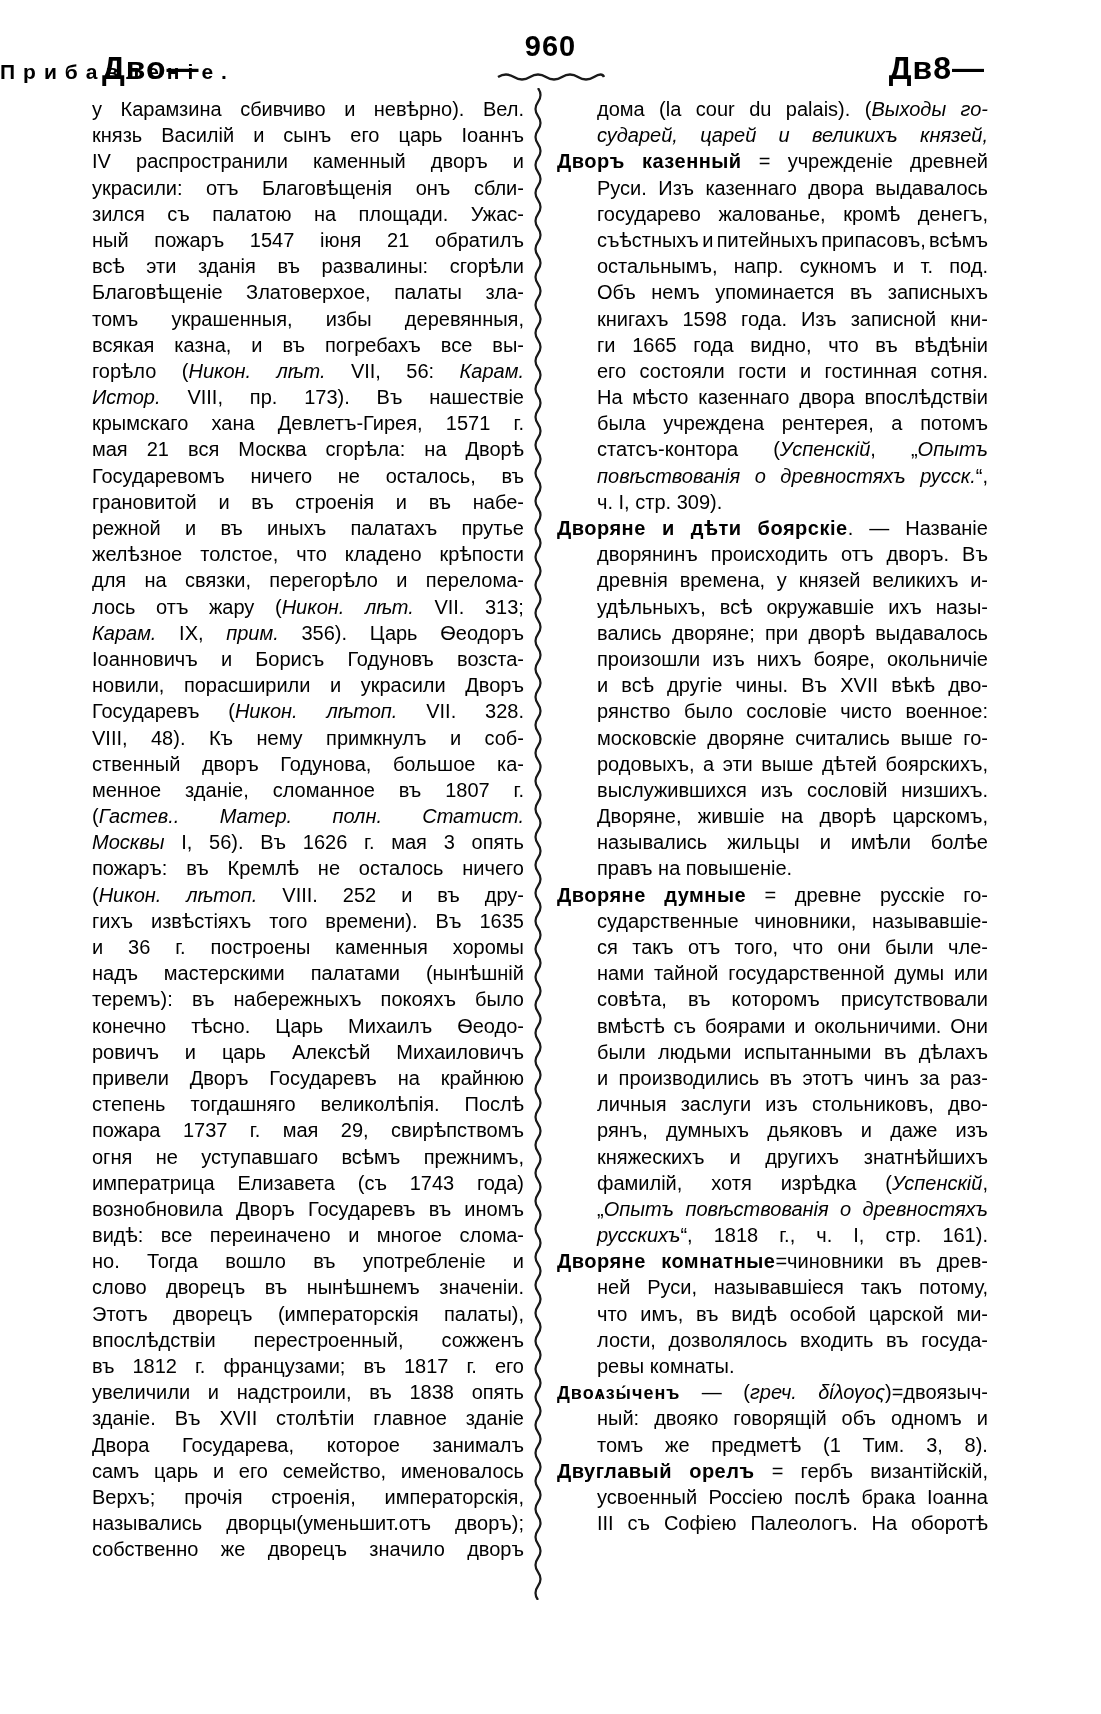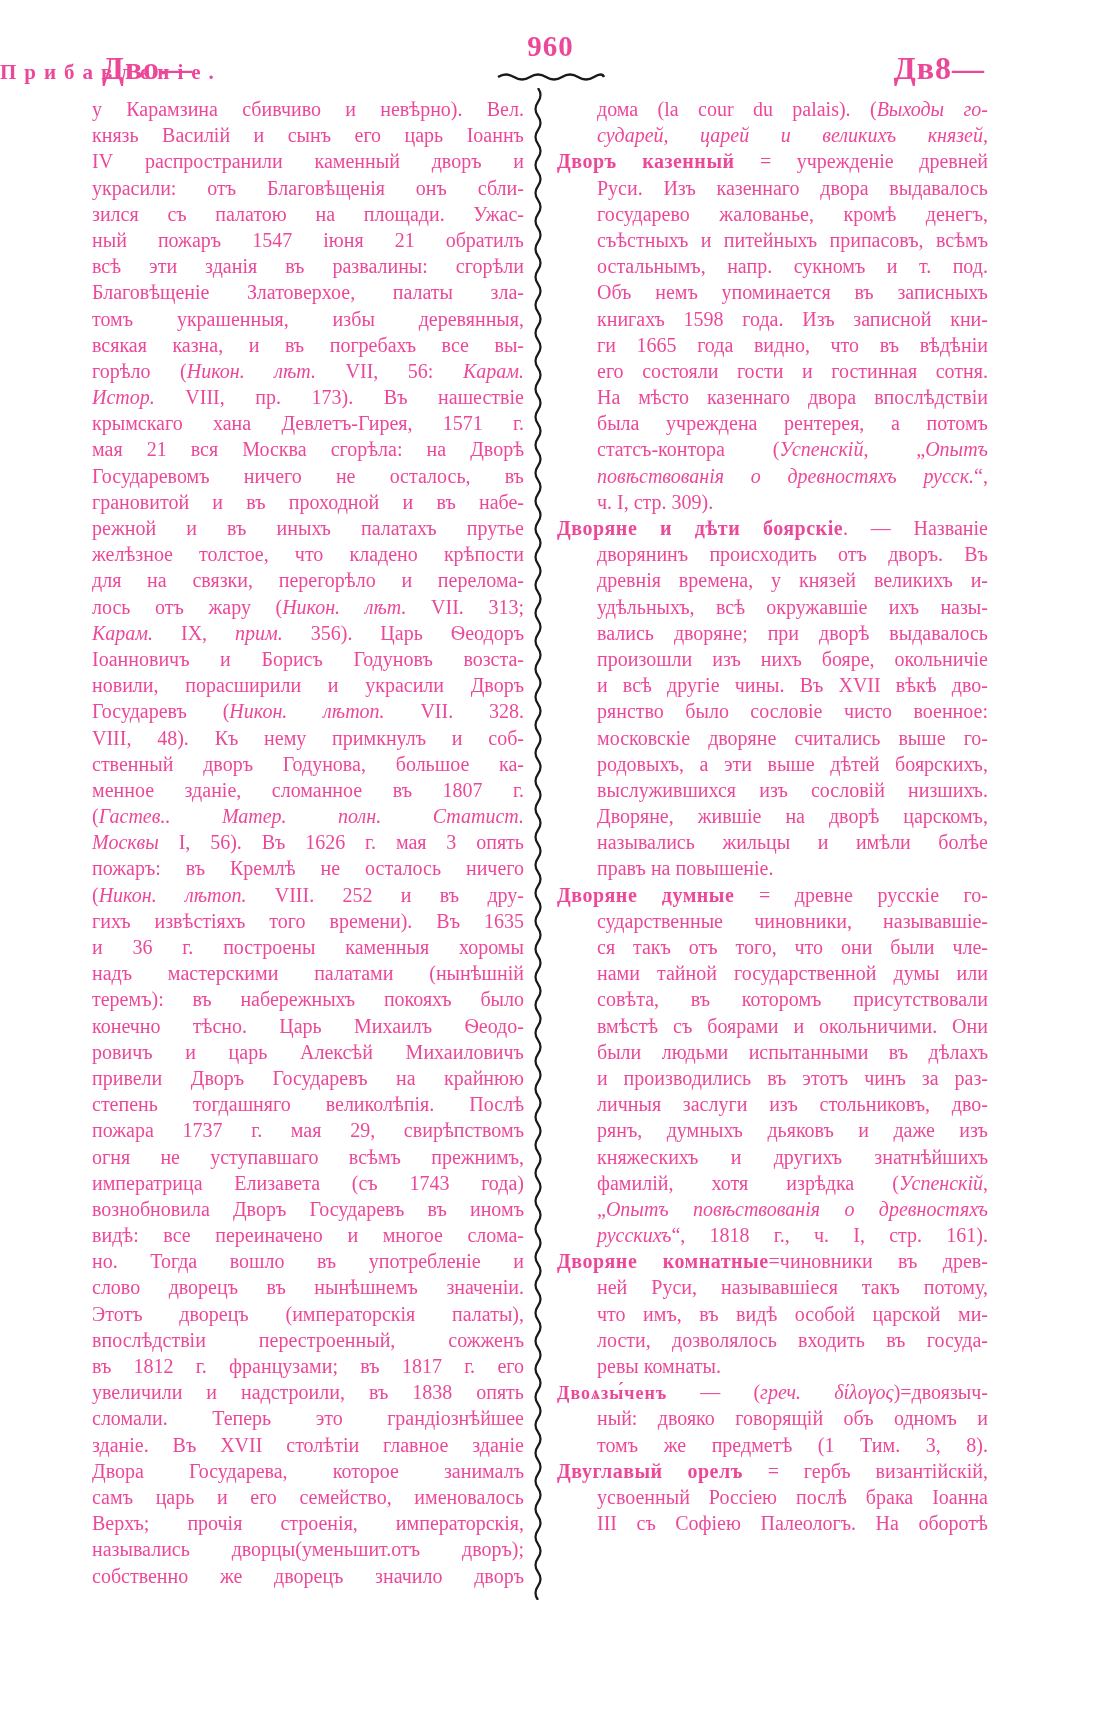--- a/index.html
+++ b/index.html
@@ -1,17 +1,17 @@
 <!DOCTYPE html>
 <html><head>
 <meta charset="utf-8">
 <style>
   html,body{margin:0;padding:0;background:#e8e8e8;}
   .page{position:relative;width:1101px;height:1714px;background:#ffffff;
-        font-family:Liberation Serif, serif;color:#ec4899;overflow:hidden;}
+        font-family:Liberation Sans, sans-serif;color:#000000;overflow:hidden;}
   .page-number{position:absolute;top:30px;left:0;width:100%;text-align:center;
         font-size:29px;font-weight:bold;letter-spacing:1px;}
   .num-squiggle{position:absolute;top:70px;left:50%;transform:translateX(-50%);}
   .running-head{position:absolute;top:50px;font-size:32px;font-weight:bold;letter-spacing:1px;}
   .head-left{left:102px;}
   .head-right{right:116px;margin-left:40px;}
   .head-center{position:absolute;top:60px;left:0;width:100%;
         font-size:21px;font-weight:bold;letter-spacing:8px;}
   .col{position:absolute;top:96px;font-size:20px;line-height:26.2px;}
   .col-left{left:92px;width:432px;}
@@ -50,21 +50,21 @@
       <div class="line"><span class="w"><span>ный</span></span><span class="w"><span>пожаръ</span></span><span class="w"><span>1547</span></span><span class="w"><span>іюня</span></span><span class="w"><span>21</span></span><span class="w"><span>обратилъ</span></span></div>
       <div class="line"><span class="w"><span>всѣ</span></span><span class="w"><span>эти</span></span><span class="w"><span>зданія</span></span><span class="w"><span>въ</span></span><span class="w"><span>развалины:</span></span><span class="w"><span>сгорѣли</span></span></div>
       <div class="line"><span class="w"><span>Благовѣщеніе</span></span><span class="w"><span>Златоверхое,</span></span><span class="w"><span>палаты</span></span><span class="w"><span>зла-</span></span></div>
       <div class="line"><span class="w"><span>томъ</span></span><span class="w"><span>украшенныя,</span></span><span class="w"><span>избы</span></span><span class="w"><span>деревянныя,</span></span></div>
       <div class="line"><span class="w"><span>всякая</span></span><span class="w"><span>казна,</span></span><span class="w"><span>и</span></span><span class="w"><span>въ</span></span><span class="w"><span>погребахъ</span></span><span class="w"><span>все</span></span><span class="w"><span>вы-</span></span></div>
       <div class="line"><span class="w"><span>горѣло</span></span><span class="w"><span>(</span><span class="i">Никон.</span></span><span class="w"><span class="i">лѣт.</span></span><span class="w"><span>VII,</span></span><span class="w"><span>56:</span></span><span class="w"><span class="i">Карам.</span></span></div>
       <div class="line"><span class="w"><span class="i">Истор.</span></span><span class="w"><span>VIII,</span></span><span class="w"><span>пр.</span></span><span class="w"><span>173).</span></span><span class="w"><span>Въ</span></span><span class="w"><span>нашествіе</span></span></div>
       <div class="line"><span class="w"><span>крымскаго</span></span><span class="w"><span>хана</span></span><span class="w"><span>Девлетъ-Гирея,</span></span><span class="w"><span>1571</span></span><span class="w"><span>г.</span></span></div>
       <div class="line"><span class="w"><span>мая</span></span><span class="w"><span>21</span></span><span class="w"><span>вся</span></span><span class="w"><span>Москва</span></span><span class="w"><span>сгорѣла:</span></span><span class="w"><span>на</span></span><span class="w"><span>Дворѣ</span></span></div>
       <div class="line"><span class="w"><span>Государевомъ</span></span><span class="w"><span>ничего</span></span><span class="w"><span>не</span></span><span class="w"><span>осталось,</span></span><span class="w"><span>въ</span></span></div>
-      <div class="line"><span class="w"><span>грановитой</span></span><span class="w"><span>и</span></span><span class="w"><span>въ</span></span><span class="w"><span>проходной</span></span><span class="w"><span>и</span></span><span class="w"><span>въ</span></span><span class="w"><span>набе-</span></span></div>
+      <div class="line"><span class="w"><span>грановитой</span></span><span class="w"><span>и</span></span><span class="w"><span>въ</span></span><span class="w"><span>строенія</span></span><span class="w"><span>и</span></span><span class="w"><span>въ</span></span><span class="w"><span>набе-</span></span></div>
       <div class="line"><span class="w"><span>режной</span></span><span class="w"><span>и</span></span><span class="w"><span>въ</span></span><span class="w"><span>иныхъ</span></span><span class="w"><span>палатахъ</span></span><span class="w"><span>прутье</span></span></div>
       <div class="line"><span class="w"><span>желѣзное</span></span><span class="w"><span>толстое,</span></span><span class="w"><span>что</span></span><span class="w"><span>кладено</span></span><span class="w"><span>крѣпости</span></span></div>
       <div class="line"><span class="w"><span>для</span></span><span class="w"><span>на</span></span><span class="w"><span>связки,</span></span><span class="w"><span>перегорѣло</span></span><span class="w"><span>и</span></span><span class="w"><span>перелома-</span></span></div>
       <div class="line"><span class="w"><span>лось</span></span><span class="w"><span>отъ</span></span><span class="w"><span>жару</span></span><span class="w"><span>(</span><span class="i">Никон.</span></span><span class="w"><span class="i">лѣт.</span></span><span class="w"><span>VII.</span></span><span class="w"><span>313;</span></span></div>
       <div class="line"><span class="w"><span class="i">Карам.</span></span><span class="w"><span>IX,</span></span><span class="w"><span class="i">прим.</span></span><span class="w"><span>356).</span></span><span class="w"><span>Царь</span></span><span class="w"><span>Ѳеодоръ</span></span></div>
       <div class="line"><span class="w"><span>Іоанновичъ</span></span><span class="w"><span>и</span></span><span class="w"><span>Борисъ</span></span><span class="w"><span>Годуновъ</span></span><span class="w"><span>возста-</span></span></div>
       <div class="line"><span class="w"><span>новили,</span></span><span class="w"><span>порасширили</span></span><span class="w"><span>и</span></span><span class="w"><span>украсили</span></span><span class="w"><span>Дворъ</span></span></div>
       <div class="line"><span class="w"><span>Государевъ</span></span><span class="w"><span>(</span><span class="i">Никон.</span></span><span class="w"><span class="i">лѣтоп.</span></span><span class="w"><span>VII.</span></span><span class="w"><span>328.</span></span></div>
       <div class="line"><span class="w"><span>VIII,</span></span><span class="w"><span>48).</span></span><span class="w"><span>Къ</span></span><span class="w"><span>нему</span></span><span class="w"><span>примкнулъ</span></span><span class="w"><span>и</span></span><span class="w"><span>соб-</span></span></div>
       <div class="line"><span class="w"><span>ственный</span></span><span class="w"><span>дворъ</span></span><span class="w"><span>Годунова,</span></span><span class="w"><span>большое</span></span><span class="w"><span>ка-</span></span></div>
@@ -85,21 +85,20 @@
       <div class="line"><span class="w"><span>огня</span></span><span class="w"><span>не</span></span><span class="w"><span>уступавшаго</span></span><span class="w"><span>всѣмъ</span></span><span class="w"><span>прежнимъ,</span></span></div>
       <div class="line"><span class="w"><span>императрица</span></span><span class="w"><span>Елизавета</span></span><span class="w"><span>(съ</span></span><span class="w"><span>1743</span></span><span class="w"><span>года)</span></span></div>
       <div class="line"><span class="w"><span>вознобновила</span></span><span class="w"><span>Дворъ</span></span><span class="w"><span>Государевъ</span></span><span class="w"><span>въ</span></span><span class="w"><span>иномъ</span></span></div>
       <div class="line"><span class="w"><span>видѣ:</span></span><span class="w"><span>все</span></span><span class="w"><span>переиначено</span></span><span class="w"><span>и</span></span><span class="w"><span>многое</span></span><span class="w"><span>слома-</span></span></div>
       <div class="line"><span class="w"><span>но.</span></span><span class="w"><span>Тогда</span></span><span class="w"><span>вошло</span></span><span class="w"><span>въ</span></span><span class="w"><span>употребленіе</span></span><span class="w"><span>и</span></span></div>
       <div class="line"><span class="w"><span>слово</span></span><span class="w"><span>дворецъ</span></span><span class="w"><span>въ</span></span><span class="w"><span>нынѣшнемъ</span></span><span class="w"><span>значеніи.</span></span></div>
       <div class="line"><span class="w"><span>Этотъ</span></span><span class="w"><span>дворецъ</span></span><span class="w"><span>(императорскія</span></span><span class="w"><span>палаты),</span></span></div>
       <div class="line"><span class="w"><span>впослѣдствіи</span></span><span class="w"><span>перестроенный,</span></span><span class="w"><span>сожженъ</span></span></div>
       <div class="line"><span class="w"><span>въ</span></span><span class="w"><span>1812</span></span><span class="w"><span>г.</span></span><span class="w"><span>французами;</span></span><span class="w"><span>въ</span></span><span class="w"><span>1817</span></span><span class="w"><span>г.</span></span><span class="w"><span>его</span></span></div>
       <div class="line"><span class="w"><span>увеличили</span></span><span class="w"><span>и</span></span><span class="w"><span>надстроили,</span></span><span class="w"><span>въ</span></span><span class="w"><span>1838</span></span><span class="w"><span>опять</span></span></div>
-      <div class="line"><span class="w"><span>сломали.</span></span><span class="w"><span>Теперь</span></span><span class="w"><span>это</span></span><span class="w"><span>грандіознѣйшее</span></span></div>
       <div class="line"><span class="w"><span>зданіе.</span></span><span class="w"><span>Въ</span></span><span class="w"><span>XVII</span></span><span class="w"><span>столѣтіи</span></span><span class="w"><span>главное</span></span><span class="w"><span>зданіе</span></span></div>
       <div class="line"><span class="w"><span>Двора</span></span><span class="w"><span>Государева,</span></span><span class="w"><span>которое</span></span><span class="w"><span>занималъ</span></span></div>
       <div class="line"><span class="w"><span>самъ</span></span><span class="w"><span>царь</span></span><span class="w"><span>и</span></span><span class="w"><span>его</span></span><span class="w"><span>семейство,</span></span><span class="w"><span>именовалось</span></span></div>
       <div class="line"><span class="w"><span>Верхъ;</span></span><span class="w"><span>прочія</span></span><span class="w"><span>строенія,</span></span><span class="w"><span>императорскія,</span></span></div>
       <div class="line"><span class="w"><span>назывались</span></span><span class="w"><span>дворцы(уменьшит.отъ</span></span><span class="w"><span>дворъ);</span></span></div>
       <div class="line"><span class="w"><span>собственно</span></span><span class="w"><span>же</span></span><span class="w"><span>дворецъ</span></span><span class="w"><span>значило</span></span><span class="w"><span>дворъ</span></span></div>
     </div>
   <div class="col col-right">
       <div>
         <div class="line ind"><span class="w"><span>дома</span></span><span class="w"><span>(la</span></span><span class="w"><span>cour</span></span><span class="w"><span>du</span></span><span class="w"><span>palais).</span></span><span class="w"><span>(</span><span class="i">Выходы</span></span><span class="w"><span class="i">го-</span></span></div>

